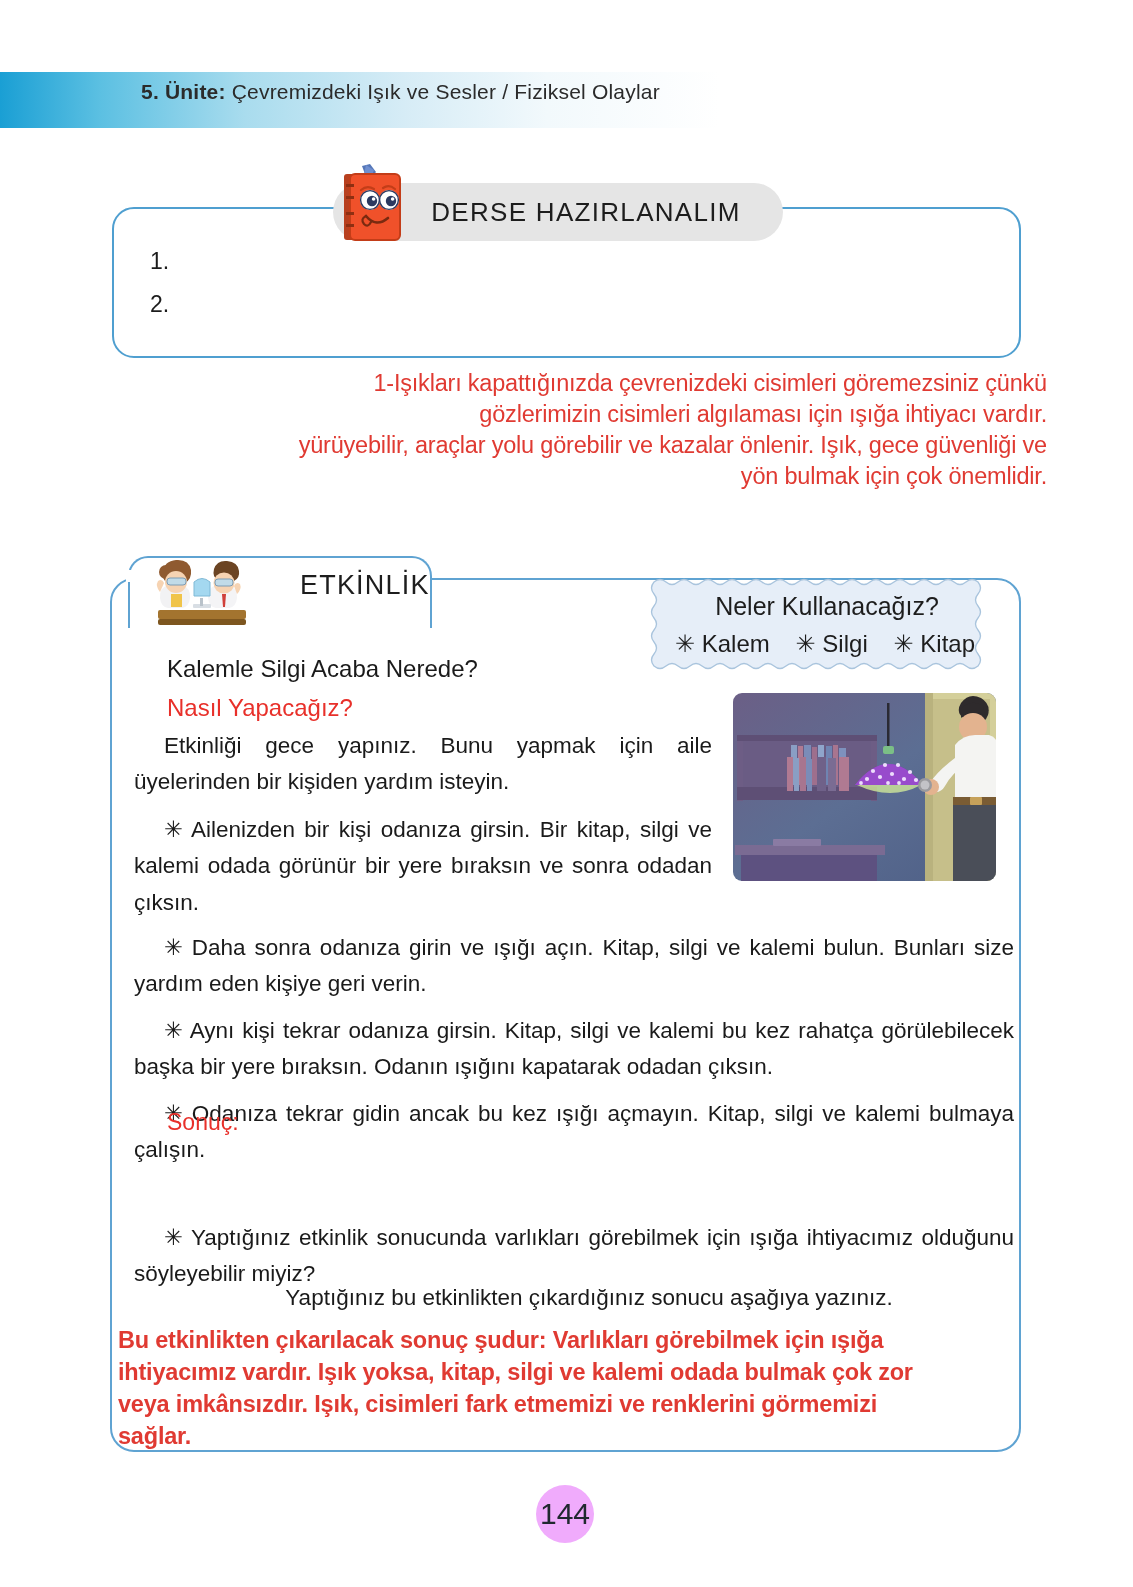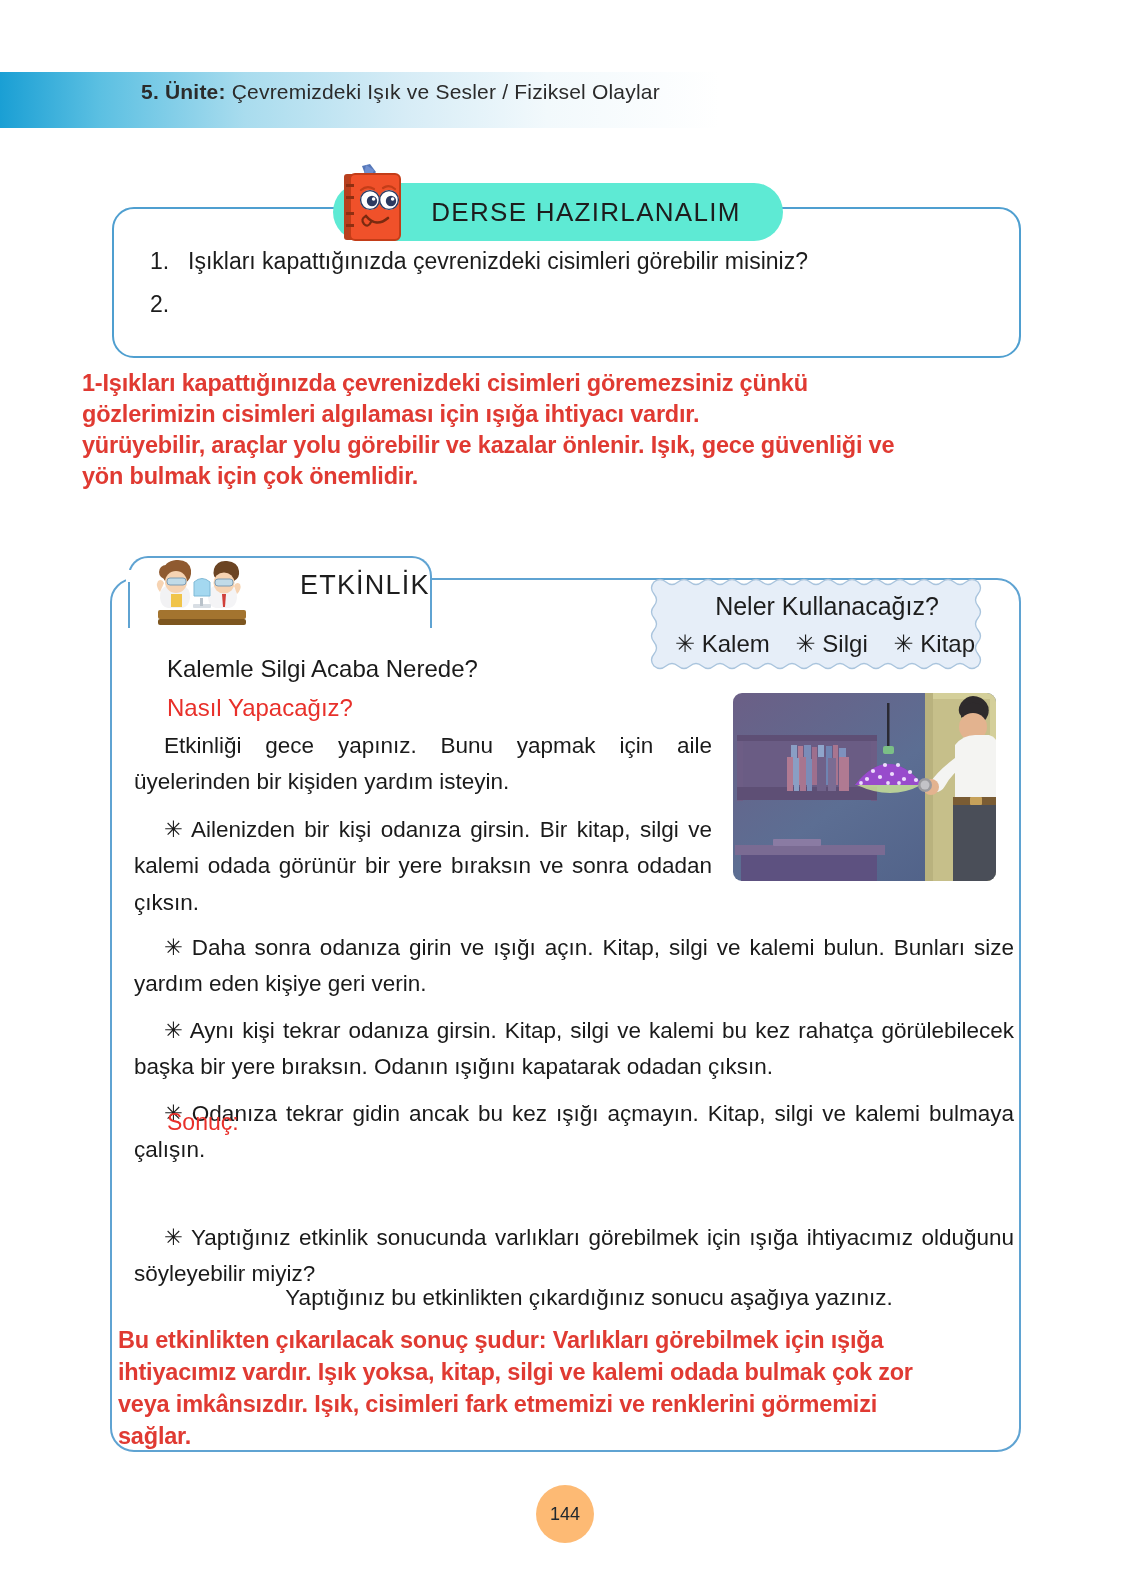--- a/index.html
+++ b/index.html
@@ -25,21 +25,21 @@
   }
   .header-text b{font-weight:700;}
 
   
   .prep-card{
     position:absolute;left:112px;top:207px;width:905px;height:147px;
     border:2.4px solid #4f9fd0;border-radius:22px;background:#fff;
   }
   .prep-banner{
     position:absolute;left:333px;top:183px;width:450px;height:58px;
-    background:#5eead4;border-radius:29px;
+    background:#e5e5e5;border-radius:29px;
     display:flex;align-items:center;justify-content:center;
   }
   .prep-banner-label{
     font-size:26px;color:#1d1d1d;letter-spacing:1.3px;
     padding-left:56px;font-family:"Liberation Sans",sans-serif;
   }
   .book-mascot{
     position:absolute;left:336px;top:160px;width:72px;height:88px;
     z-index:4;
   }
@@ -48,23 +48,24 @@
   }
   .prep-item{
     display:flex;align-items:flex-start;gap:12px;margin-bottom:8px;
     font-size:23px;color:#1c1c1c;line-height:1.5;
   }
   .prep-num{min-width:26px;text-align:left;}
 
   
   .answer-top{
     position:absolute;left:82px;top:368px;width:965px;
-    color:#e03a32;font-weight:700;font-size:23.5px;line-height:1.32;
+    color:#e03a32;font-weight:400;font-size:23.5px;line-height:1.32;
     font-family:"Liberation Sans",sans-serif;
     letter-spacing:-.2px;
+    text-align:right;
   }
   .answer-top div{white-space:nowrap;}
 
   
   .etk-frame{
     position:absolute;left:110px;top:578px;width:907px;height:870px;
     border:2.4px solid #5fa3d2;border-left:2.4px solid #5fa3d2;
     border-radius:24px;
     background:#fff;
   }
@@ -130,23 +131,23 @@
   .answer-bottom{
     position:absolute;left:118px;top:1325px;width:900px;
     color:#e03a32;font-weight:700;font-size:23.5px;line-height:1.36;
     letter-spacing:-.2px;
   }
   .answer-bottom div{white-space:nowrap;}
 
   
   .page-circle{
     position:absolute;left:536px;top:1485px;width:58px;height:58px;
-    background:#fdba74;border-radius:50%;
+    background:#f0abfc;border-radius:50%;
     display:flex;align-items:center;justify-content:center;
-    font-size:18px;color:#20282f;
+    font-size:30px;color:#20282f;
   }
 </style>
 </head>
 <body>
 
 <div class="header-band"></div>
 <div class="header-text">
   <b>5. Ünite:</b><span> Çevremizdeki Işık ve Sesler / Fiziksel Olaylar</span>
 </div>
 
@@ -178,21 +179,20 @@
     <path d="M25 30 q6 -5 13 -1" stroke="#c33d18" stroke-width="2.2" fill="none" stroke-linecap="round"></path>
     <path d="M47 28 q6 -4 12 1" stroke="#c33d18" stroke-width="2.2" fill="none" stroke-linecap="round"></path>
     <path d="M30 56 q10 12 22 2" stroke="#7a2a10" stroke-width="2.6" fill="none" stroke-linecap="round"></path>
     <path d="M30 56 q-6 3 -2 8 q4 4 7 -2" stroke="#7a2a10" stroke-width="2.2" fill="none" stroke-linecap="round"></path>
   </svg>
 </div>
 
 <div class="prep-list">
   <div class="prep-item">
     <span class="prep-num">1.</span>
-    <span>Işıkları kapattığınızda çevrenizdeki cisimleri görebilir misiniz?</span>
   </div>
   <div class="prep-item">
     <span class="prep-num">2.</span>
   </div>
 </div>
 
 <div class="answer-top">
   <div>1-Işıkları kapattığınızda çevrenizdeki cisimleri göremezsiniz çünkü</div>
   <div>gözlerimizin cisimleri algılaması için ışığa ihtiyacı vardır.</div>
   <div>yürüyebilir, araçlar yolu görebilir ve kazalar önlenir. Işık, gece güvenliği ve</div>

